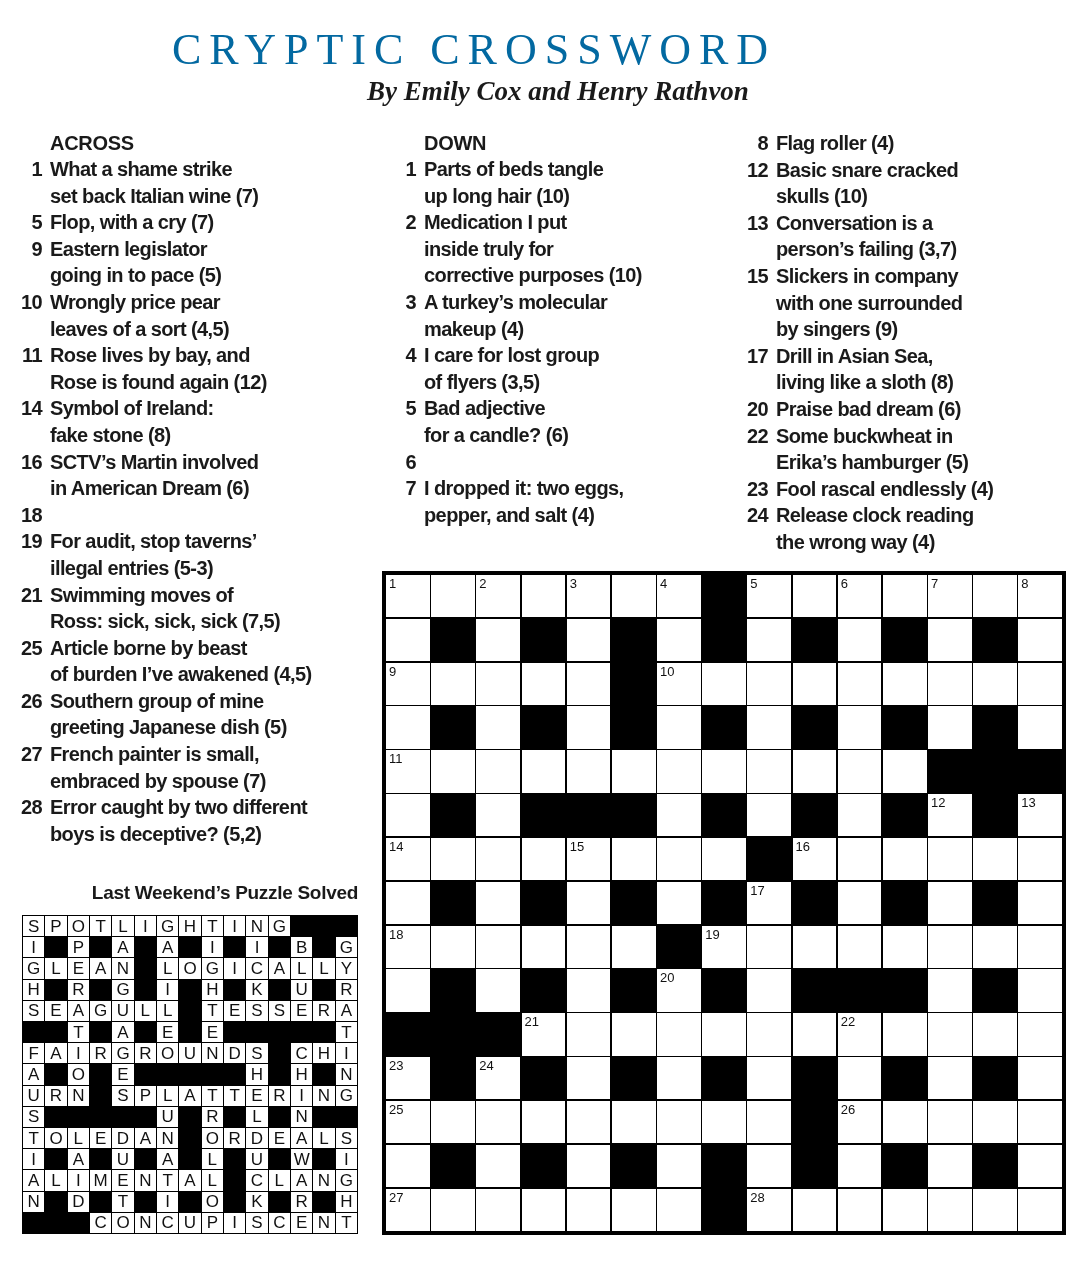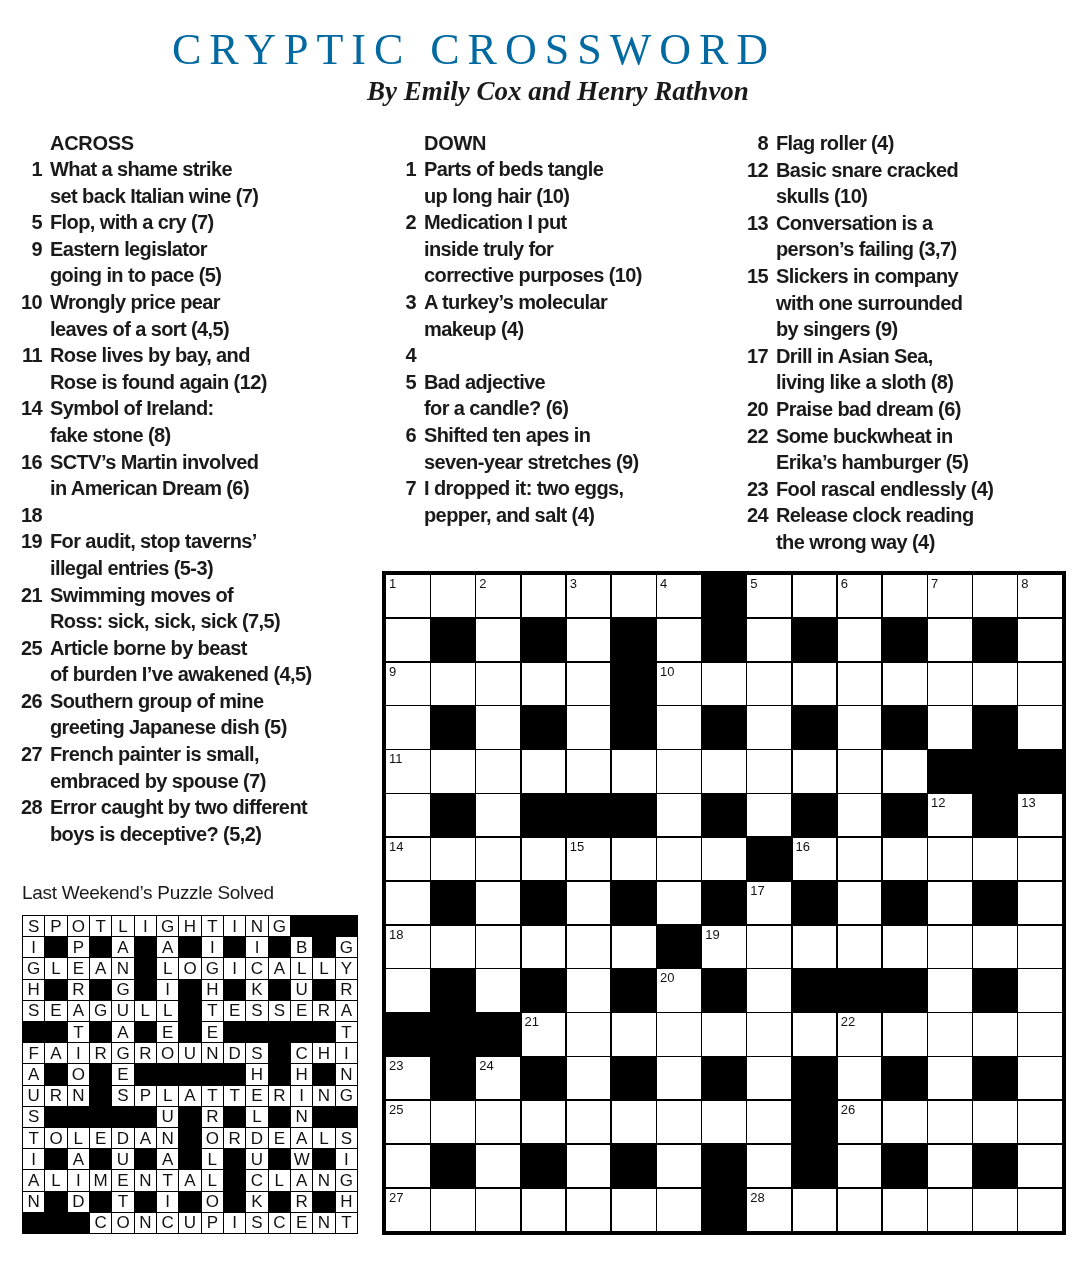--- a/index.html
+++ b/index.html
@@ -27,23 +27,24 @@
     font-size: 20px; margin-left: 40px; height: 26px; line-height: 26px;
     letter-spacing: -0.3px;
   }
   .clue {
     display: flex; font-family: "Liberation Sans", sans-serif; font-weight: bold;
     font-size: 20px; line-height: 26.6px; letter-spacing: -0.6px;
   }
   .clue .num { width: 32px; text-align: right; padding-right: 8px; flex: none; }
   .clue .txt { flex: 1; white-space: pre-line; }
   .solved-label {
-    position: absolute; left: 22px; top: 882px; width: 336px; text-align: left;
+    position: absolute; left: 22px; top: 882px; width: 336px; text-align: right;
     font-family: "Liberation Sans", sans-serif; font-size: 19px; color: #1a1a1a;
     letter-spacing: -0.3px;
+    font-weight: bold;
   }
   .solved-grid {
     position: absolute; left: 22px; top: 915px; width: 336px; height: 319px;
     display: grid; grid-template-columns: repeat(15, 1fr); grid-template-rows: repeat(15, 1fr);
     background: #000; gap: 1px; border: 1px solid #000; box-sizing: border-box;
   }
   .scell {
     background: #fff; display: flex; align-items: center; justify-content: center;
     font-family: "Liberation Sans", sans-serif; font-size: 17px; line-height: 1; color: #111;
   }
@@ -154,30 +155,30 @@
 inside truly for
 corrective purposes (10)</span>
       </div>
       <div class="clue">
         <span class="num">3</span>
         <span class="txt">A turkey’s molecular
 makeup (4)</span>
       </div>
       <div class="clue">
         <span class="num">4</span>
+        <span class="txt">I care for lost group
+of flyers (3,5)</span>
       </div>
       <div class="clue">
         <span class="num">5</span>
         <span class="txt">Bad adjective
 for a candle? (6)</span>
       </div>
       <div class="clue">
         <span class="num">6</span>
-        <span class="txt">Shifted ten apes in
-seven-year stretches (9)</span>
       </div>
       <div class="clue">
         <span class="num">7</span>
         <span class="txt">I dropped it: two eggs,
 pepper, and salt (4)</span>
       </div>
     </div>
 </div>
 
 <div class="col col-down2">

